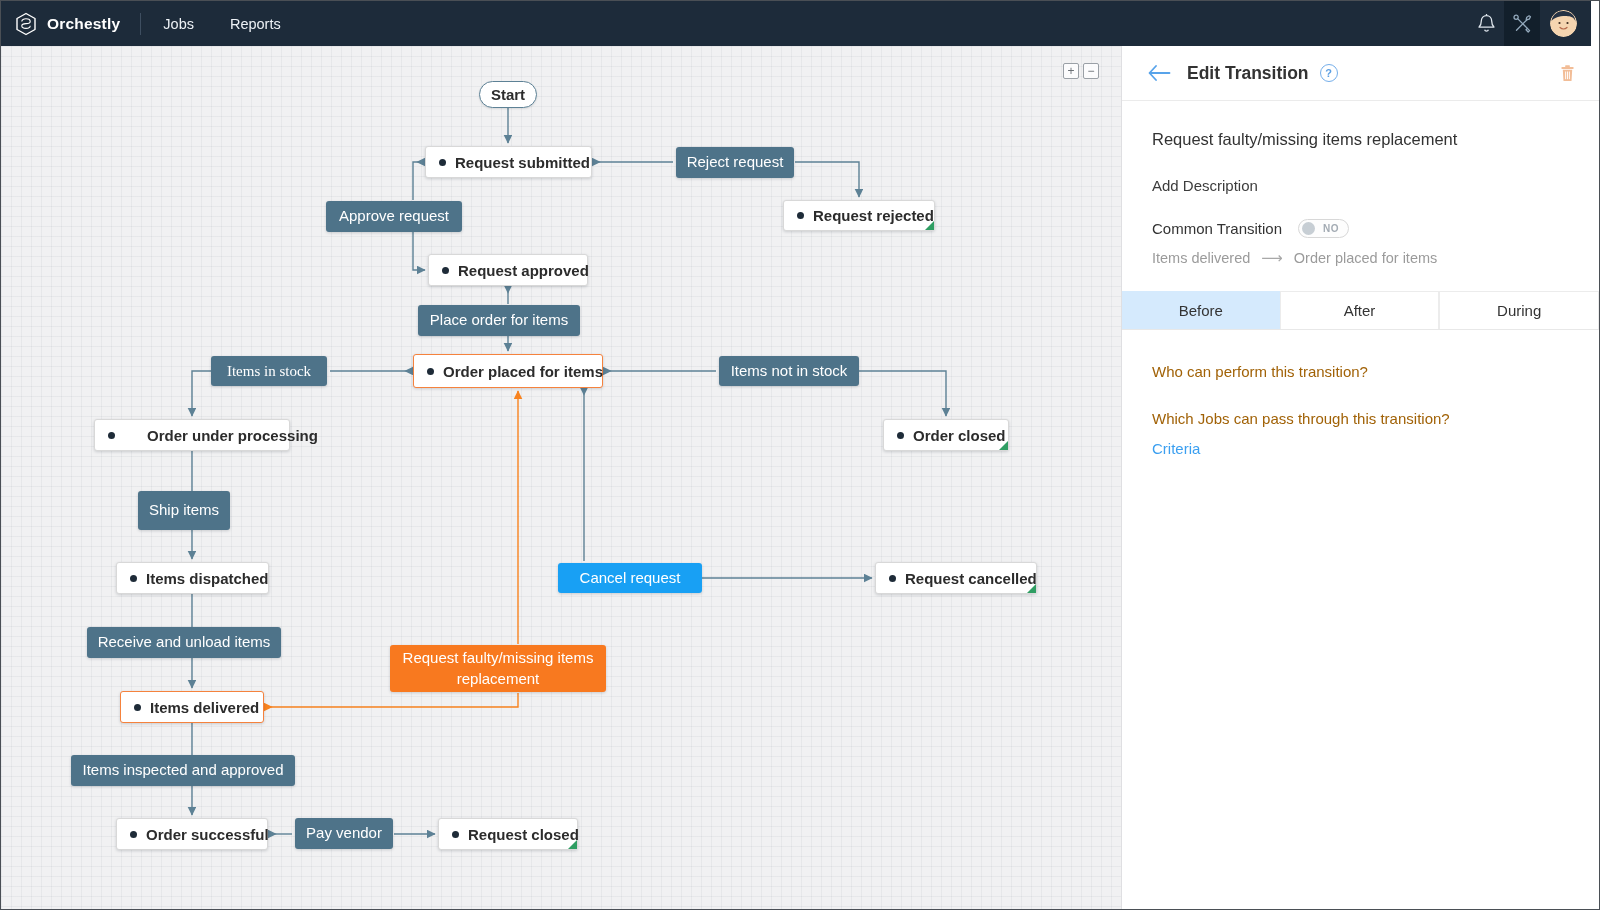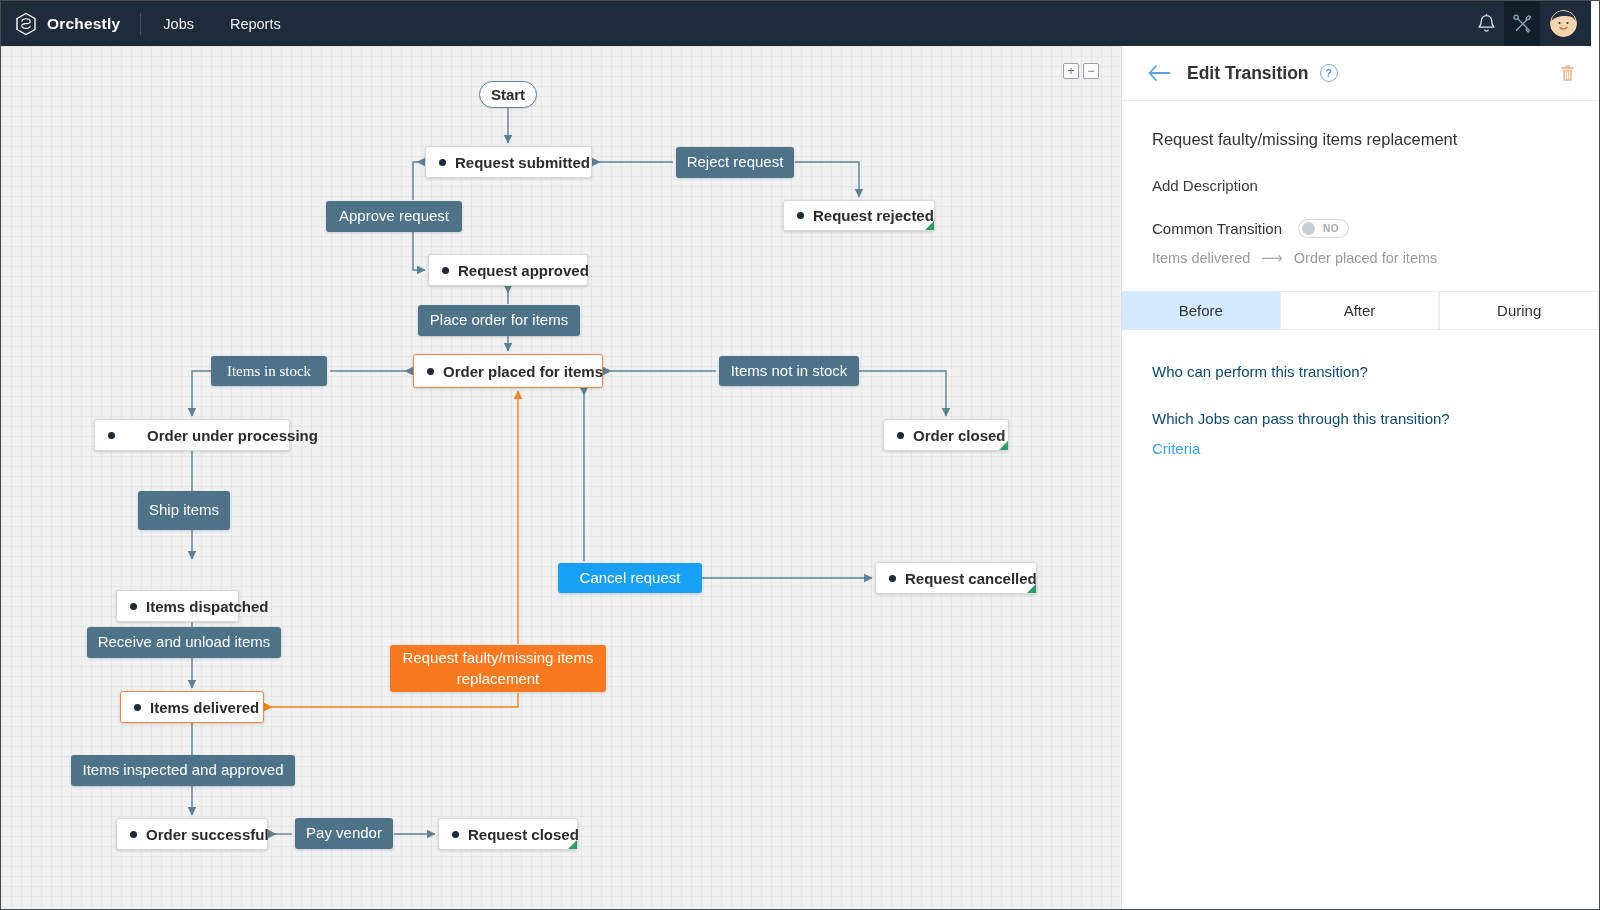--- a/index.html
+++ b/index.html
@@ -59,21 +59,21 @@
   .toggle .knob { width:13px; height:13px; border-radius:50%; background:#c7ced4; }
   .toggle .state-lbl { font-size:10px; color:#a3abb3; margin-left:8px; letter-spacing:.5px; font-weight:600; }
   .path-row { margin-top:11px; font-size:14.5px; color:#9b9b9b; display:flex; align-items:center; }
   .path-arrow { margin:0 11px; font-size:15px; color:#a8a8a8; }
 
   .tabs { display:flex; height:39px; border-bottom:1px solid #e8e8e8; }
   .tab { flex:1; display:flex; align-items:center; justify-content:center; font-size:15px; color:#333; background:#fff; border:1px solid #ececec; border-bottom:none; cursor:pointer; }
   .tab.active { background:#d5eafd; border:none; }
 
   .tab-content { padding:33px 36px 0 30px; }
-  .q-label { font-size:15px; color:#0c4a6e; }
+  .q-label { font-size:15px; color:#a16207; }
   .select-box { margin-top:13px; min-height:41px; border:1px solid #dcdcdc; border-radius:3px; padding:5px 6px; display:flex; align-items:center; cursor:text; }
   .chip { display:inline-flex; align-items:center; gap:10px; border:1px solid #e1e1e1; background:#fdfdfd; border-radius:3px; padding:5px 11px; font-size:14px; color:#333; box-shadow:0 1px 1px rgba(0,0,0,.05); }
   .chip-x { color:#9aa1a8; font-size:12px; cursor:pointer; }
   .q2 { margin-top:30px; }
   .criteria { margin-top:13px; font-size:15px; color:#3b9ff0; cursor:pointer; display:inline-block; }
 </style>
 </head>
 <body>
 
 <div class="screen">
@@ -198,21 +198,21 @@
           <span class="lbl">Order under processing</span>
         </div>
         <div class="node state" style="left: 882px; top: 373px; width: 126px; height: 32px;">
           <span class="dot"></span>
           <span class="lbl">Order closed</span>
           <span class="corner"></span>
         </div>
         <div class="node transition" style="left: 137px; top: 445px; width: 92px; height: 39px;">
           <span class="lbl">Ship items</span>
         </div>
-        <div class="node state" style="left: 115px; top: 544px; width: 123px; height: 32px;">
+        <div class="node state" style="left: 115px; top: 516px; width: 153px; height: 32px;">
           <span class="dot"></span>
           <span class="lbl">Items dispatched</span>
         </div>
         <div class="node transition cancel" style="left: 557px; top: 517px; width: 144px; height: 30px;">
           <span class="lbl">Cancel request</span>
         </div>
         <div class="node state" style="left: 874px; top: 516px; width: 162px; height: 32px;">
           <span class="dot"></span>
           <span class="lbl">Request cancelled</span>
           <span class="corner"></span>

